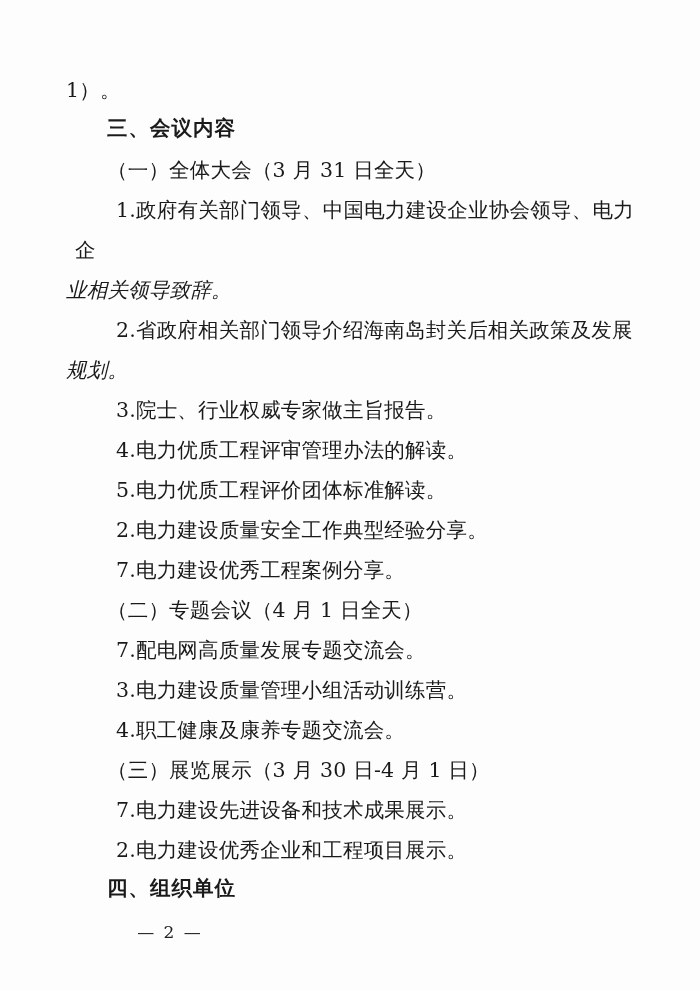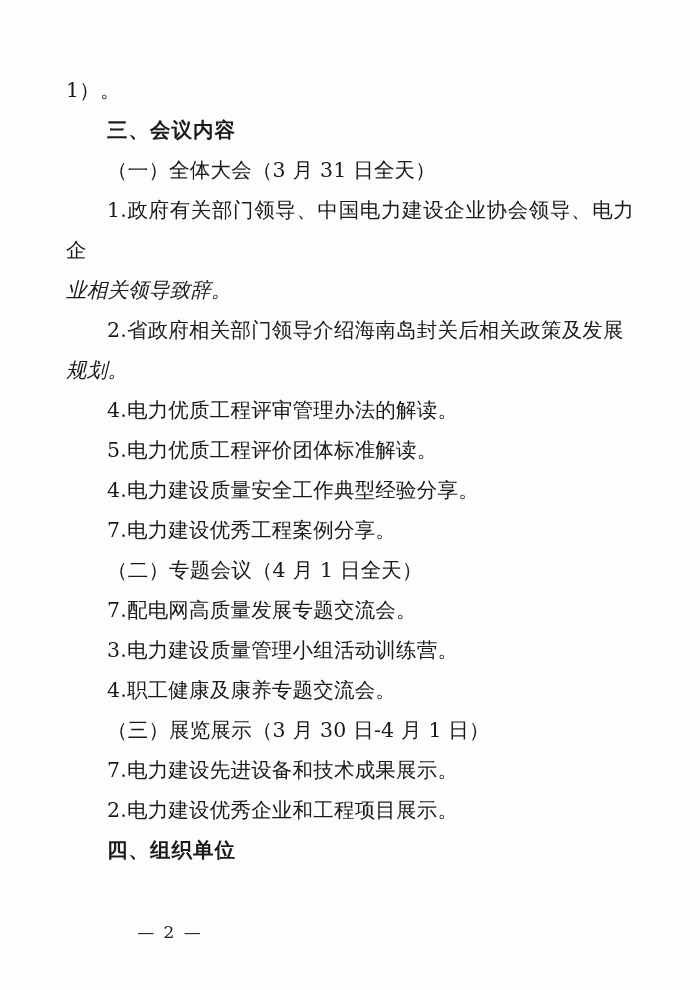--- a/index.html
+++ b/index.html
@@ -27,31 +27,32 @@
     line-height: 40px;
     letter-spacing: 0.2px;
     text-align: justify;
   }
   .line {
     margin: 0;
     white-space: pre-wrap;
   }
   .indent-0 { text-indent: 0; }
   .heading {
-    font-family: Liberation Sans, sans-serif;
+    font-family: Liberation Mono, monospace;
     font-weight: bold;
     font-size: 20.5px;
     text-indent: 2em;
     letter-spacing: 1px;
   }
   .subhead {
     text-indent: 2em;
   }
   .item {
     text-indent: 2em;
+    margin-left: 9px;
   }
   .cont {
     text-indent: 0;
     font-style: italic;
   }
   .footer {
     position: absolute;
     left: 0;
     right: 0;
     bottom: 48px;
@@ -71,23 +72,24 @@
 <div class="page">
   <div class="doc-body">
 
     <p class="line indent-0">1）。</p>
     <p class="line heading">三、会议内容</p>
     <p class="line subhead">（一）全体大会（3 月 31 日全天）</p>
     <p class="line item">1.政府有关部门领导、中国电力建设企业协会领导、电力企</p>
     <p class="line cont">业相关领导致辞。</p>
     <p class="line item">2.省政府相关部门领导介绍海南岛封关后相关政策及发展</p>
     <p class="line cont">规划。</p>
+    <p class="line item">3.院士、行业权威专家做主旨报告。</p>
     <p class="line item">4.电力优质工程评审管理办法的解读。</p>
     <p class="line item">5.电力优质工程评价团体标准解读。</p>
-    <p class="line item">4.电力建设质量安全工作典型经验分享。</p>
+    <p class="line item">2.电力建设质量安全工作典型经验分享。</p>
     <p class="line item">7.电力建设优秀工程案例分享。</p>
     <p class="line subhead">（二）专题会议（4 月 1 日全天）</p>
     <p class="line item">7.配电网高质量发展专题交流会。</p>
     <p class="line item">3.电力建设质量管理小组活动训练营。</p>
     <p class="line item">4.职工健康及康养专题交流会。</p>
     <p class="line subhead">（三）展览展示（3 月 30 日-4 月 1 日）</p>
     <p class="line item">7.电力建设先进设备和技术成果展示。</p>
     <p class="line item">2.电力建设优秀企业和工程项目展示。</p>
     <p class="line heading">四、组织单位</p>
 

